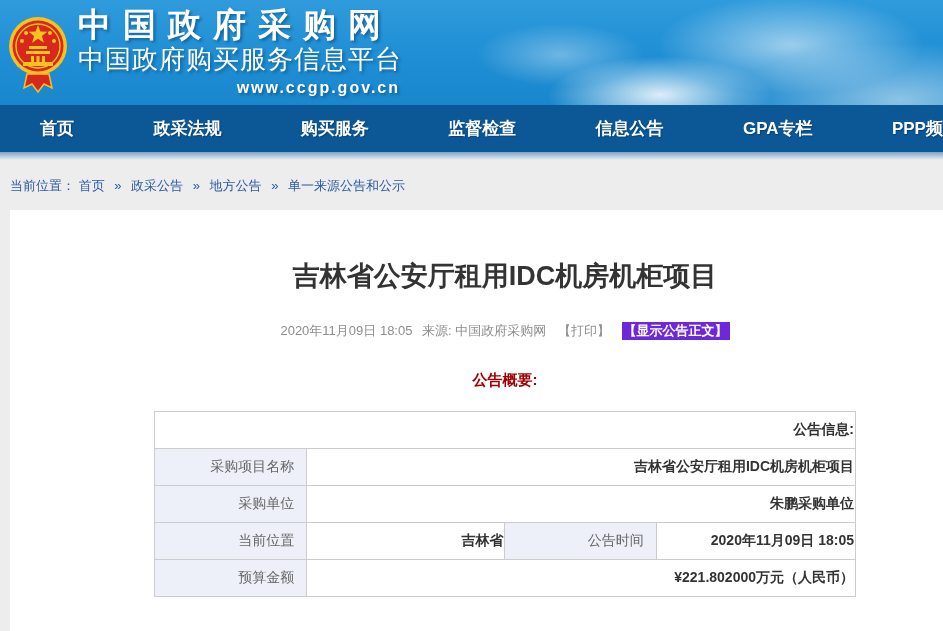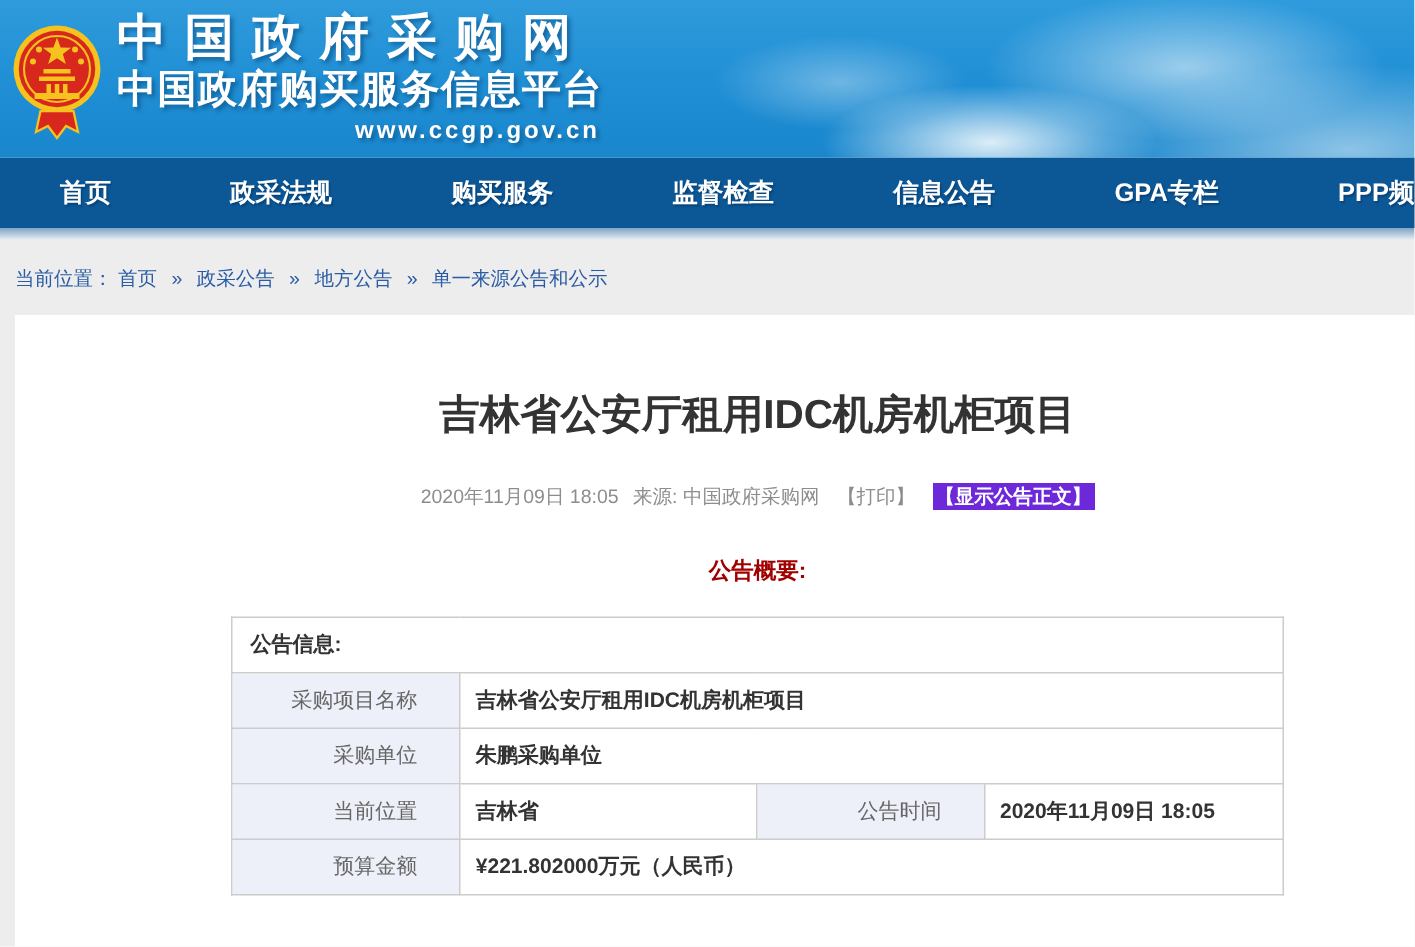--- a/index.html
+++ b/index.html
@@ -18,21 +18,21 @@
       linear-gradient(180deg,#2f9bdc 0%, #1f8ed4 55%, #1a87cd 100%);
   }
   .brand{position:absolute;left:8px;top:6px;display:flex;}
   .emblem{width:60px;height:92px;margin-top:4px;}
   .brand-text{margin-left:10px;color:#fff;}
   .site-title{
     font-size:33px;font-weight:bold;letter-spacing:12px;line-height:38px;
     text-shadow:2px 2px 3px rgba(6,62,110,.55);white-space:nowrap;
   }
   .site-subtitle{
-    font-size:26px;font-weight:bold;letter-spacing:1px;line-height:31px;
+    font-size:26px;font-weight:normal;letter-spacing:1px;line-height:31px;
     text-shadow:2px 2px 3px rgba(6,62,110,.55);white-space:nowrap;
   }
   .site-url{
     width:322px;text-align:right;font-size:16px;font-weight:bold;letter-spacing:2px;
     line-height:26px;text-shadow:2px 2px 3px rgba(6,62,110,.55);
   }
   
   .nav{
     height:47px;background:#0c5795;display:flex;align-items:center;
     justify-content:space-between;width:1000px;box-sizing:border-box;padding:0 40px;
@@ -66,24 +66,24 @@
     padding:1px 2px 2px;margin-left:8px;
   }
   .summary-heading{
     margin-top:32px;text-align:center;font-size:15px;font-weight:bold;color:#a00000;
   }
   
   table.info{
     width:702px;margin:21px auto 0;border-collapse:collapse;table-layout:fixed;
   }
   table.info td{
-    border:1px solid #ccc;height:34px;font-size:14px;overflow:hidden;white-space:nowrap;
+    border:1px solid #ccc;height:34px;font-size:14px;overflow:hidden;white-space:nowrap;text-align:right;
   }
   td.section{font-weight:bold;color:#333;padding-left:12px;background:#fff;}
-  td.lbl{background:#eef0f9;color:#666;text-align:right;padding-right:28px;}
+  td.lbl{background:#eef0f9;color:#666;text-align:right;padding-right:12px;}
   td.val{background:#fff;color:#333;font-weight:bold;padding-left:10px;}
 </style>
 </head>
 <body>
 
 <div class="sky">
   <div class="brand">
     <svg class="emblem" viewBox="0 0 60 92">
       <circle cx="30" cy="36" r="29" fill="#f5c21e"></circle>
       <circle cx="30" cy="36" r="25.5" fill="#d8281e"></circle>

